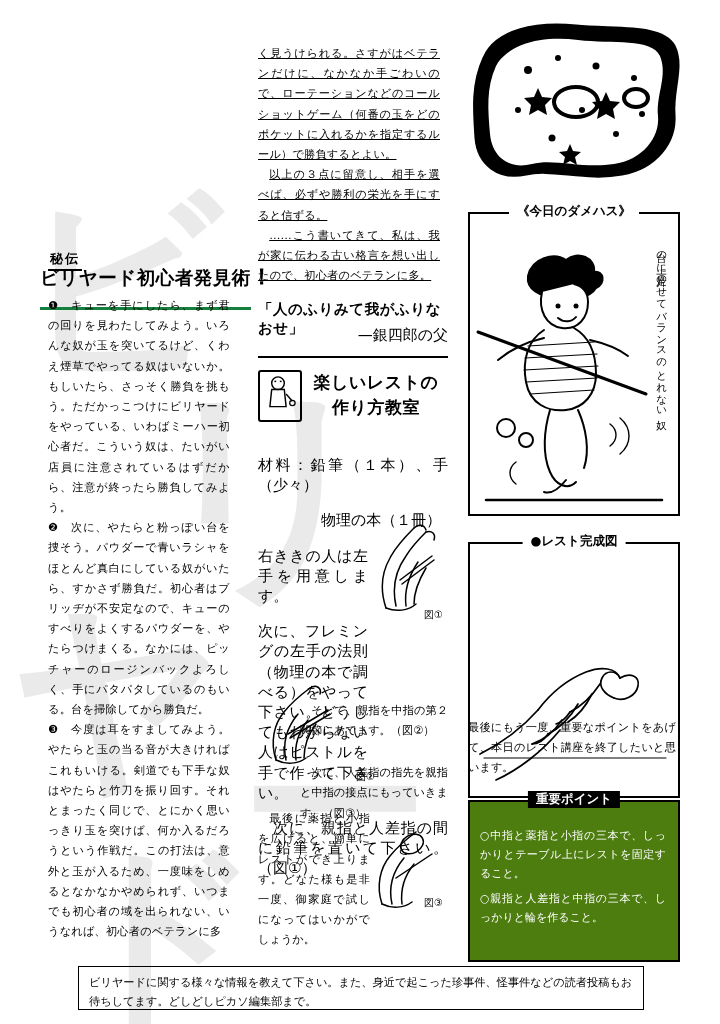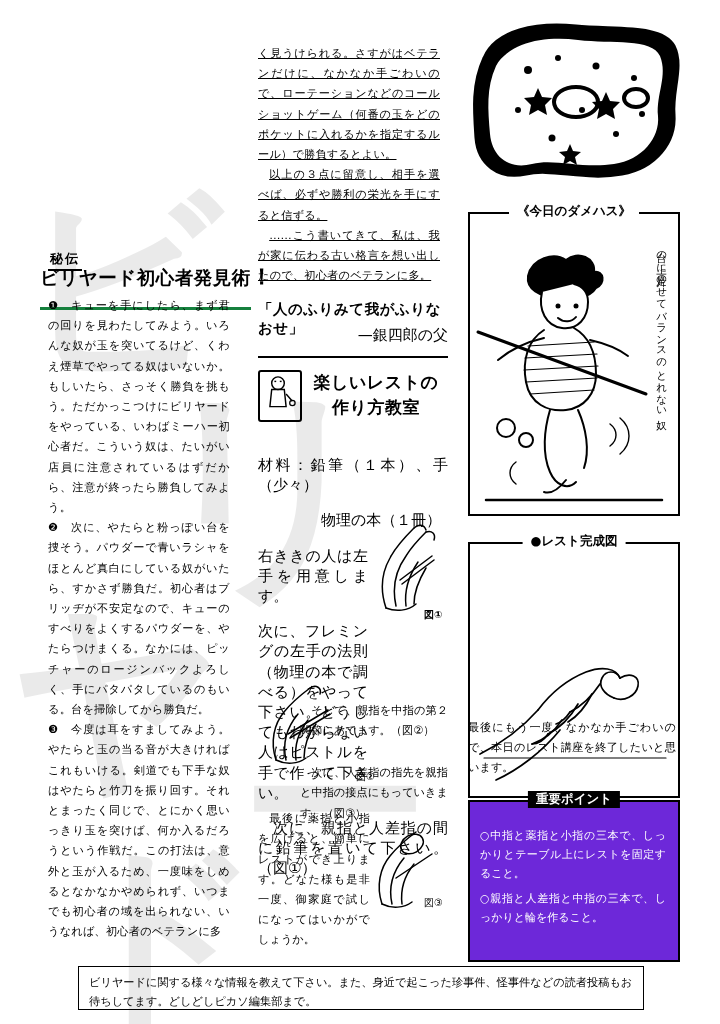--- a/index.html
+++ b/index.html
@@ -95,21 +95,21 @@
   }
 
   
   .box{
     position:absolute;
     border:2px solid #000;
     background:#fff;
   }
   #box-dame{left:468px;top:212px;width:208px;height:300px;}
   #box-rest{left:468px;top:542px;width:208px;height:252px;}
-  #box-point{left:468px;top:800px;width:208px;height:158px;background:#6d28d9;}
+  #box-point{left:468px;top:800px;width:208px;height:158px;background:#4d7c0f;}
 
   .box-head{
     position:absolute;top:-11px;left:50%;
     transform:translateX(-50%);
     background:#fff;
     padding:0 8px;
     font-size:12.5px;font-weight:bold;
     white-space:nowrap;
   }
   #box-point .box-head{background:#000;color:#fff;}
@@ -280,21 +280,21 @@
       <path d="M30,90 C26,72 30,54 40,40 C46,30 54,22 60,16"></path>
       <path d="M40,90 C38,74 44,58 52,46"></path>
       <path d="M48,88 C48,74 54,62 60,52"></path>
       <path d="M20,92 C30,96 42,95 50,88"></path>
       <path d="M48,12 C52,8 58,8 60,14"></path>
       <path d="M60,16 C66,14 70,18 68,24"></path>
       <line x1="34" y1="64" x2="66" y2="40"></line>
       <line x1="36" y1="68" x2="68" y2="44"></line>
     </g>
   </svg>
-  <div class="figcap" style="left:424px;top:608px;font-weight:bold;">図①</div>
+  <div class="figcap" style="left:424px;top:608px;">図①</div>
 
   <svg class="hand" style="left:258px;top:672px;" width="82" height="96" viewBox="0 0 82 96">
     <g fill="none" stroke="#000" stroke-width="1.5" stroke-linecap="round">
       <path d="M18,88 C12,70 16,52 26,40 C34,30 44,22 52,16"></path>
       <path d="M28,88 C24,70 30,54 40,42"></path>
       <path d="M38,88 C36,72 42,58 50,48"></path>
       <path d="M46,86 C46,72 52,60 58,52"></path>
       <path d="M18,88 C28,93 40,92 48,86"></path>
       <path d="M52,16 C58,12 64,16 62,22"></path>
       <line x1="30" y1="62" x2="70" y2="38"></line>
@@ -382,21 +382,21 @@
         <path d="M92,176 C84,188 74,196 62,200"></path>
 
         <path d="M100,168 C96,174 92,178 86,180"></path>
         <path d="M78,190 C74,196 68,200 62,200"></path>
 
         <line x1="14" y1="214" x2="196" y2="214" stroke-width="1.2"></line>
       </g>
     </svg>
   </div>
 
-  <div class="rest-final-text">最後にもう一度、なかなか手ごわいので、本日のレスト講座を終了したいと思います。</div>
+  <div class="rest-final-text">最後にもう一度、重要なポイントをあげて、本日のレスト講座を終了したいと思います。</div>
 
   <div class="box" id="box-point">
     <div class="box-head">重要ポイント</div>
     <div class="point-list">
       <ul>
         <li>○中指と薬指と小指の三本で、しっかりとテーブル上にレストを固定すること。</li>
         <li>○親指と人差指と中指の三本で、しっかりと輪を作ること。</li>
       </ul>
     </div>
   </div>

